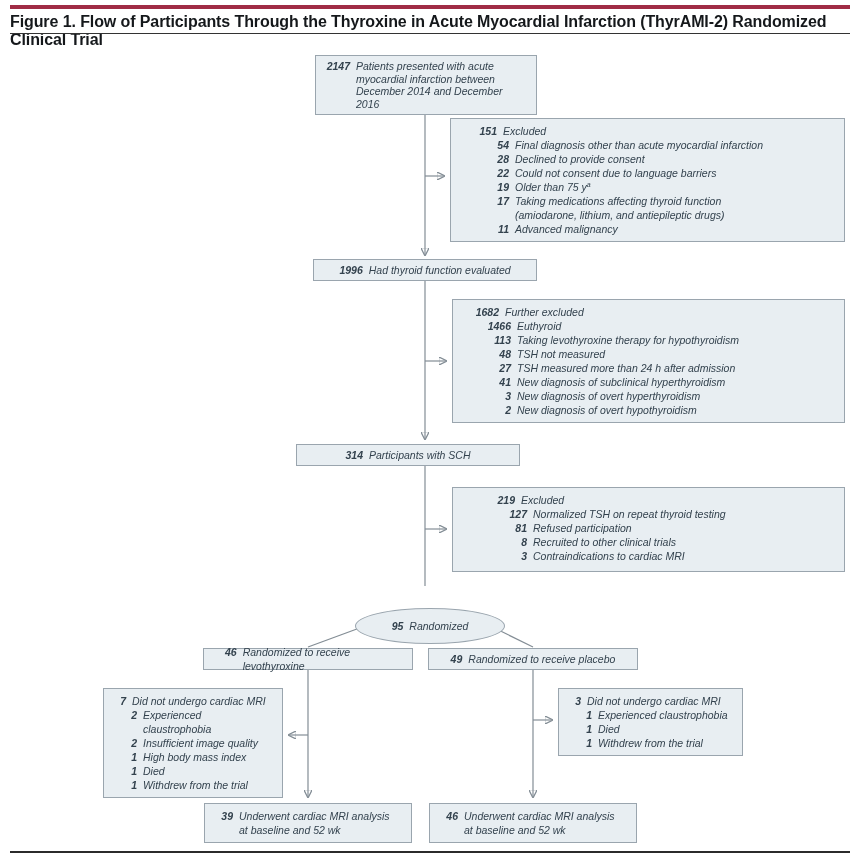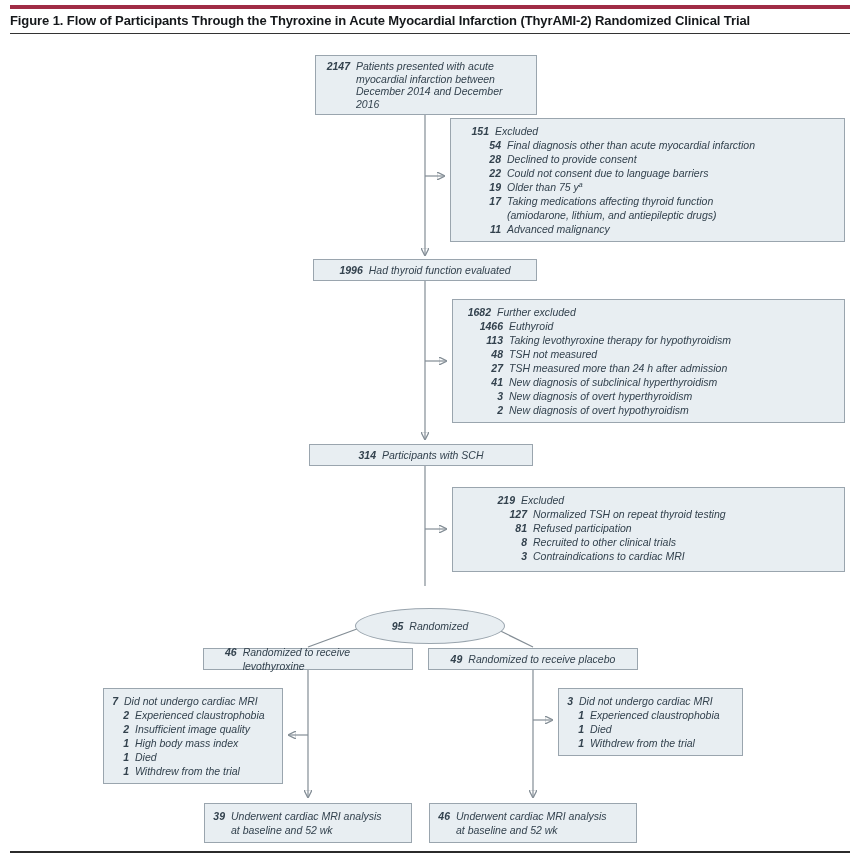--- a/index.html
+++ b/index.html
@@ -4,48 +4,48 @@
 <style>
   :root{
     --accent:#A02C45; --boxFill:#E8EEF2; --boxBorder:#9AA5AE;
     --text:#33424E; --line:#838D95; --rule:#333333;
   }
   *{box-sizing:border-box; margin:0; padding:0;}
   body{background:#ffffff; font-family:"Liberation Sans", sans-serif;}
   .figure{position:relative; width:860px; height:861px; background:#fff; overflow:hidden;}
 
   .accent-bar{position:absolute; left:10px; top:5px; width:840px; height:4px; background:var(--accent);}
-  .fig-title{position:absolute; left:10px; top:13px; width:840px; font-size:13px; font-weight:bold; color:#15181b; letter-spacing:-0.1px;}
+  .fig-title{position:absolute; left:10px; top:13px; width:840px; font-size:16px; font-weight:bold; color:#15181b; letter-spacing:-0.1px;}
   .title-rule{position:absolute; left:10px; top:33px; width:840px; height:1px; background:var(--rule);}
   .bottom-rule{position:absolute; left:10px; top:851px; width:840px; height:2px; background:#2b2b2b;}
 
   svg.connectors{position:absolute; left:0; top:0; width:860px; height:861px; pointer-events:none;}
   svg.connectors path{stroke:var(--line); stroke-width:1.2; fill:none;}
 
   .node{
     position:absolute; background:var(--boxFill); border:1px solid var(--boxBorder);
-    color:var(--text); font-size:10.5px; line-height:14px; padding:5px 4px;
+    color:var(--text); font-size:10.5px; line-height:14px; padding:5px 12px;
   }
   .row{display:flex; align-items:flex-start;font-style:italic;}
   .num{font-weight:bold; text-align:right; flex-shrink:0; margin-right:6px; white-space:nowrap;}
   .txt{text-align:left;}
   .txt sup{font-size:7px; vertical-align:super; line-height:0;}
   .wide .num{width:34px;}
   .wide .row.lvl1{padding-left:12px;}
   .narrow .num{width:10px;}
   .narrow .row.lvl1{padding-left:11px;}
   .center{display:flex; align-items:center; justify-content:center; padding:4px 21px;}
   .center .num{width:auto;}
 
   #presented{left:315px; top:55px; width:222px; line-height:12.5px; padding:4px 8px;}
   #presented .num{width:26px;}
   #excl151{left:450px; top:118px; width:395px; min-height:120px;}
   #evaluated{left:313px; top:259px; width:224px; height:22px;}
   #excl1682{left:452px; top:299px; width:393px; min-height:121px;}
-  #sch{left:309px; top:444px; width:224px; height:22px;}
+  #sch{left:296px; top:444px; width:224px; height:22px;}
   #excl219{left:452px; top:487px; width:393px; min-height:85px; padding-left:28px;}
   #randomized{left:355px; top:608px; width:150px; height:36px; border-radius:50%;}
   #armLevo{left:203px; top:648px; width:210px; height:22px;}
   #armPlacebo{left:428px; top:648px; width:210px; height:22px;}
   #noMriLevo{left:103px; top:688px; width:180px; min-height:93px;}
   #noMriPlacebo{left:558px; top:688px; width:185px; min-height:66px;}
   #mriLevo{left:204px; top:803px; width:208px; min-height:37px;}
   #mriPlacebo{left:429px; top:803px; width:208px; min-height:37px;}
   #mriLevo .num,#mriPlacebo .num{width:16px;}
 </style>

